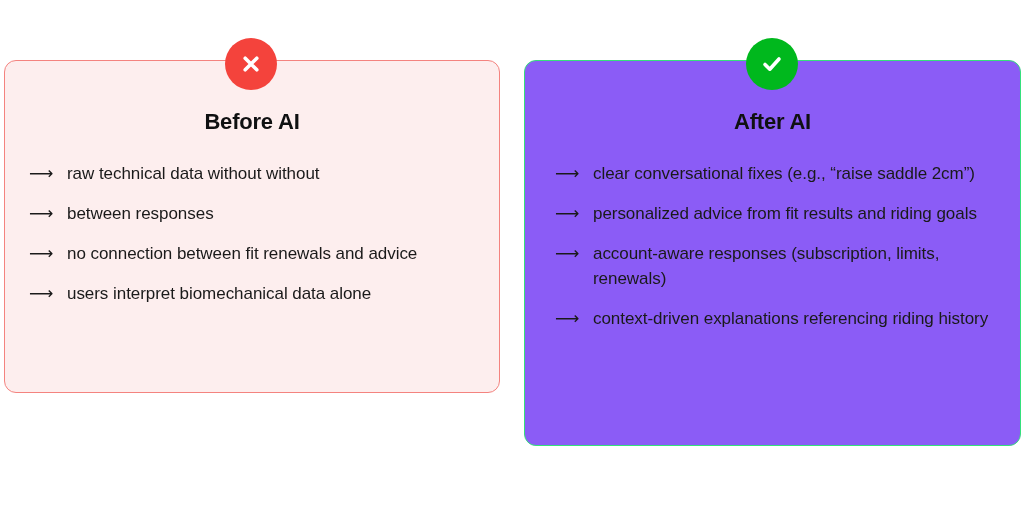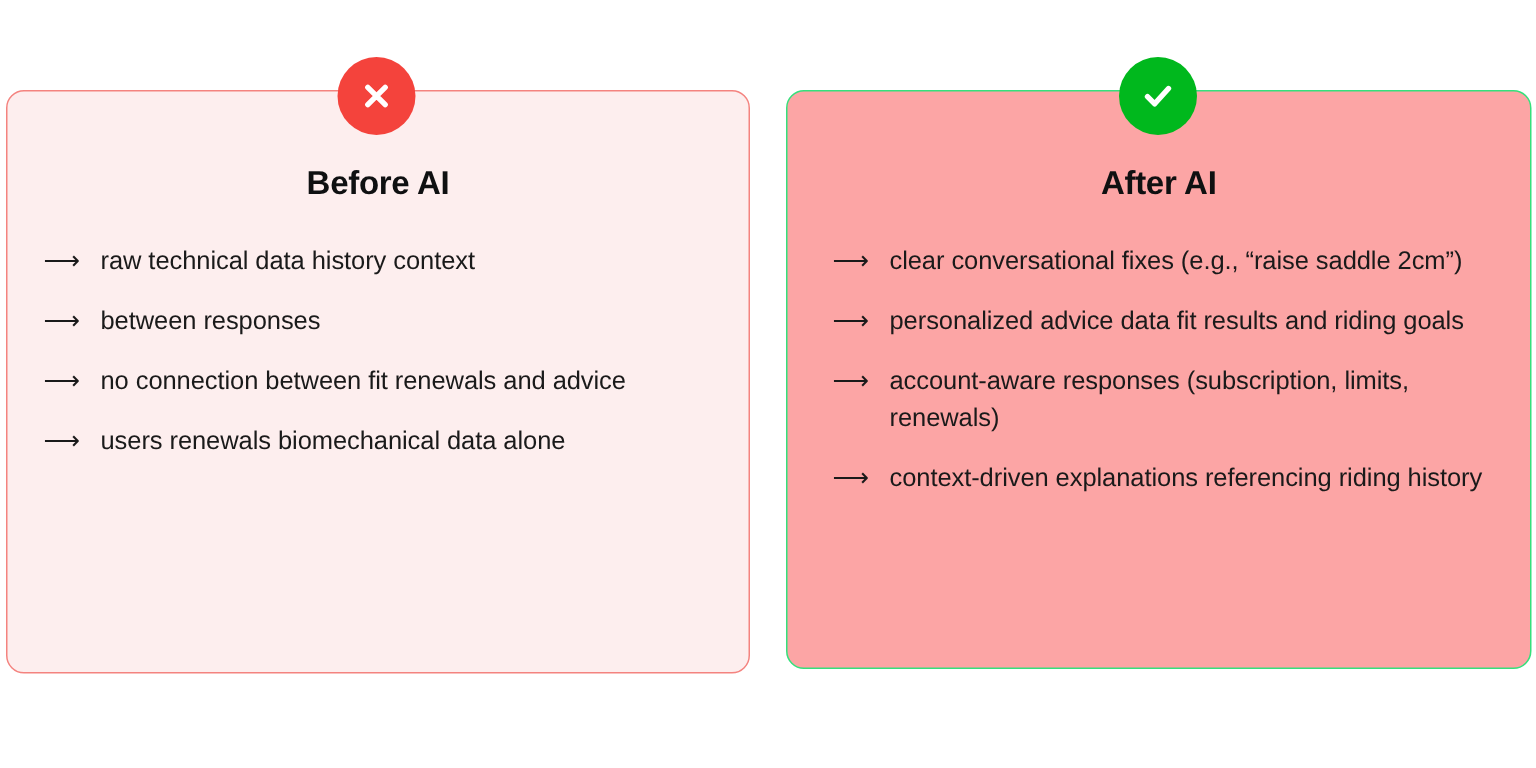--- a/index.html
+++ b/index.html
@@ -26,31 +26,31 @@
     box-sizing: border-box;
     border-radius: 12px;
     border-width: 1.5px;
     border-style: solid;
   }
 
   .card--before {
     left: 4px;
     top: 60px;
     width: 496px;
-    height: 389px;
+    height: 333px;
     background: #fdeeee;
     border-color: #f4837f;
   }
 
   .card--after {
     left: 524px;
     top: 60px;
     width: 497px;
     height: 386px;
-    background: #fca5a5;
+    background: #8b5cf6;
     border-color: #35e07c;
   }
 
   
   .badge {
     position: absolute;
     width: 52px;
     height: 52px;
     border-radius: 50%;
     display: flex;
@@ -122,53 +122,53 @@
 </head>
 <body>
 
 <div class="board">
 
   <div class="card card--before">
     <div class="card-title">Before AI</div>
     <ul class="bullets">
       <li class="bullet">
         <span class="bullet-arrow">⟶</span>
-        <span class="bullet-text">raw technical data history context</span>
+        <span class="bullet-text">raw technical data without without</span>
       </li>
       <li class="bullet">
         <span class="bullet-arrow">⟶</span>
         <span class="bullet-text">between responses</span>
       </li>
       <li class="bullet">
         <span class="bullet-arrow">⟶</span>
         <span class="bullet-text">no connection between fit renewals and advice</span>
       </li>
       <li class="bullet">
         <span class="bullet-arrow">⟶</span>
-        <span class="bullet-text">users renewals biomechanical data alone</span>
+        <span class="bullet-text">users interpret biomechanical data alone</span>
       </li>
     </ul>
   </div>
 
   <div class="badge badge--before">
     <svg width="26" height="26" viewBox="0 0 26 26">
       <path d="M7.2 7.2 L18.8 18.8 M18.8 7.2 L7.2 18.8" stroke="#ffffff" stroke-width="3.6" stroke-linecap="round" fill="none"></path>
     </svg>
   </div>
 
   <div class="card card--after">
     <div class="card-title">After AI</div>
     <ul class="bullets">
       <li class="bullet">
         <span class="bullet-arrow">⟶</span>
         <span class="bullet-text">clear conversational fixes (e.g., “raise saddle 2cm”)</span>
       </li>
       <li class="bullet">
         <span class="bullet-arrow">⟶</span>
-        <span class="bullet-text">personalized advice data fit results and riding goals</span>
+        <span class="bullet-text">personalized advice from fit results and riding goals</span>
       </li>
       <li class="bullet">
         <span class="bullet-arrow">⟶</span>
         <span class="bullet-text">account-aware responses (subscription, limits, renewals)</span>
       </li>
       <li class="bullet">
         <span class="bullet-arrow">⟶</span>
         <span class="bullet-text">context-driven explanations referencing riding history</span>
       </li>
     </ul>

